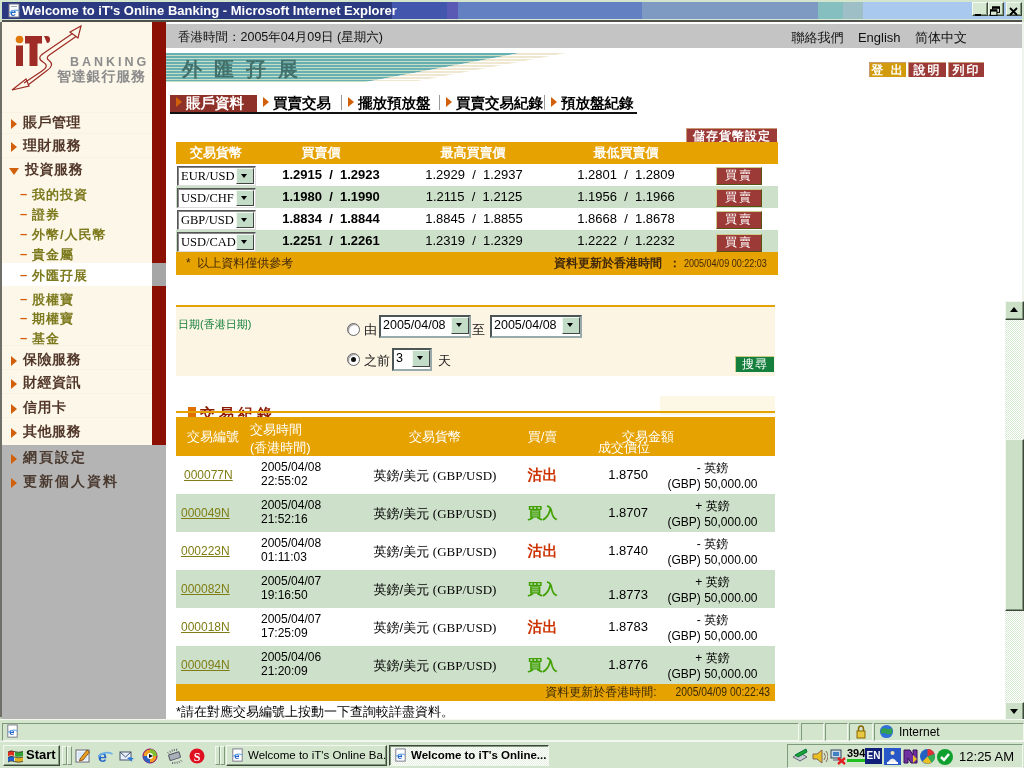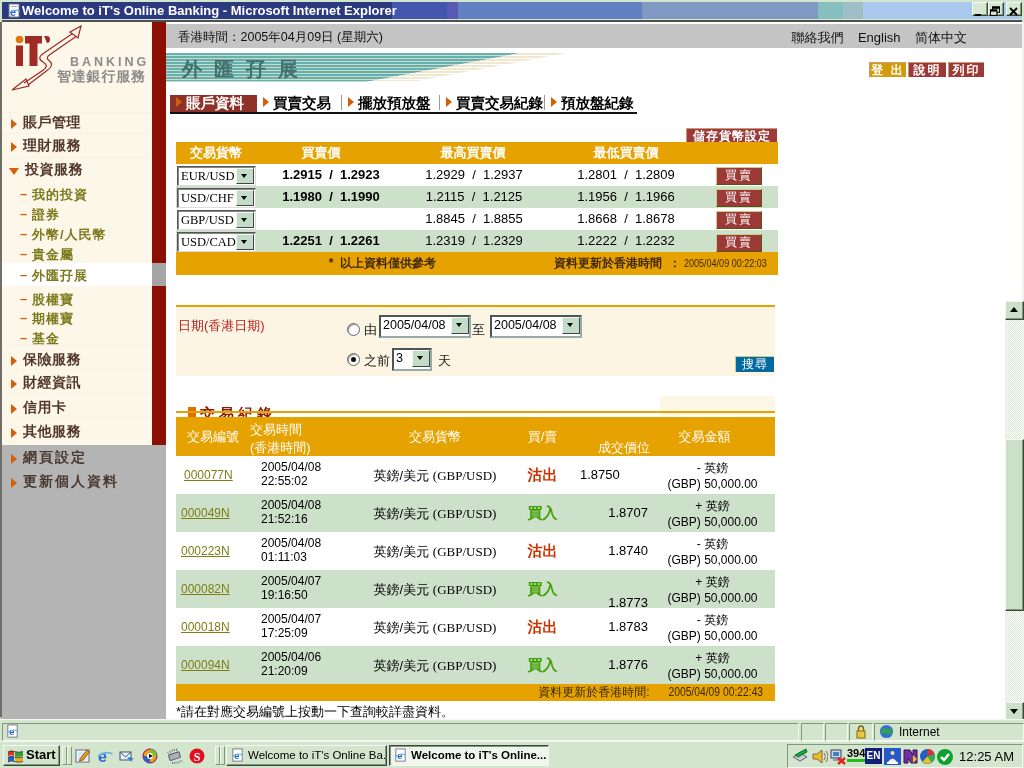--- a/index.html
+++ b/index.html
@@ -52,38 +52,38 @@
 .fxfoot{height:23px;background:#E6A200;position:relative;font-size:12px;color:#42280A;}
 .cc{position:absolute;top:0;height:22px;line-height:22px;text-align:center;}
 .fxbtn{position:absolute;width:44px;height:16px;background:#9C3A38;border-top:1px solid #CC8;border-left:1px solid #CC8;border-right:1px solid #551;border-bottom:1px solid #551;color:#fff;font-size:12px;text-align:center;line-height:15px;letter-spacing:2px;}
 .seldd{position:absolute;left:1px;top:2px;width:77px;height:18px;background:#fff;border:1px solid #555;border-right-color:#ddd;border-bottom-color:#ddd;box-shadow:inset 1px 1px 0 #888;}
 .seldd .t{position:absolute;left:3px;top:2px;font-family:"Liberation Serif",serif;font-size:12.5px;white-space:nowrap;}
 .ddb{position:absolute;right:1px;top:1px;width:16px;height:14px;background:#C2DCC8;border-top:1px solid #F0F8F0;border-left:1px solid #F0F8F0;border-right:1px solid #444;border-bottom:1px solid #444;}
 .ddb:after{content:"";position:absolute;left:4px;top:5px;width:0;height:0;border-top:4px solid #000;border-left:3.5px solid transparent;border-right:3.5px solid transparent;}
 
 #botframe{position:absolute;left:166px;top:301px;width:839px;height:418px;background:#fff;overflow:hidden;}
 #filterbox{position:absolute;left:10px;top:4px;width:599px;height:69px;background:#FDF5E3;border-top:2px solid #E6A200;}
-#filterbox .lab{position:absolute;left:2px;top:10px;font-size:13px;color:#b91c1c;}
+#filterbox .lab{position:absolute;left:2px;top:10px;font-size:11px;color:#15803d;}
 .radio{position:absolute;width:11px;height:11px;border-radius:50%;background:#fff;border:1px solid #666;box-shadow:inset 1px 1px 1px #999;}
 .radio.on:after{content:"";position:absolute;left:3px;top:3px;width:5px;height:5px;border-radius:50%;background:#111;}
 .dsel{position:absolute;height:19px;background:#fff;border:2px inset #9aa;}
 .dsel .t{position:absolute;left:2px;top:1px;font-size:12.5px;color:#000;white-space:nowrap;}
 .dsel .b{position:absolute;right:0px;top:0px;width:16px;height:15px;background:#C2DCC8;border-top:1px solid #F0F8F0;border-left:1px solid #F0F8F0;border-right:1px solid #444;border-bottom:1px solid #444;}
 .dsel .b:after{content:"";position:absolute;left:4px;top:5px;width:0;height:0;border-top:4px solid #000;border-left:3.5px solid transparent;border-right:3.5px solid transparent;}
 .flab{position:absolute;font-size:13px;color:#222;}
-#searchbtn{position:absolute;left:559px;top:49px;width:38px;height:15px;background:#0369a1;border-top:1px solid #CC8;border-left:1px solid #CC8;color:#fff;font-size:12px;text-align:center;line-height:15px;letter-spacing:1px;}
+#searchbtn{position:absolute;left:559px;top:49px;width:38px;height:15px;background:#15803d;border-top:1px solid #CC8;border-left:1px solid #CC8;color:#fff;font-size:12px;text-align:center;line-height:15px;letter-spacing:1px;}
 #creamblk{position:absolute;left:494px;top:95px;width:115px;height:19px;background:#FDF7E6;}
 #txhead{position:absolute;left:22px;top:92px;font-size:15px;font-weight:bold;color:#8B1A00;letter-spacing:4px;margin-top:12px;}
 #txhead .sq{display:inline-block;width:8px;height:14px;background:#E07000;vertical-align:-2px;margin-right:4px;}
 #txunder{position:absolute;left:10px;top:110px;width:599px;height:2px;background:#E6A200;}
 #txtable{position:absolute;left:10px;top:116px;width:599px;}
 .txh{height:39px;background:#E6A200;position:relative;color:#fff;font-size:13px;}
 .txrow{height:38px;position:relative;font-size:13px;color:#000;}
 .txgreen{background:#CDE0CA;}
-.txfoot{height:17px;background:#E6A200;font-size:12px;color:#3A2A06;text-align:right;line-height:17px;padding-right:12px;box-sizing:border-box;}
+.txfoot{height:17px;background:#E6A200;font-size:12px;color:#3A2A06;text-align:right;line-height:17px;padding-right:5px;box-sizing:border-box;}
 .tc{position:absolute;}
 .lnk{color:#7F7D15;text-decoration:underline;font-size:12px;}
 .buy{color:#3FA000;font-weight:bold;font-size:15px;}
 .sell{color:#CC3300;font-weight:bold;font-size:15px;}
 #txnote{position:absolute;left:10px;top:402px;font-size:13px;color:#000;}
 
 #vscroll{position:absolute;left:1005px;top:301px;width:17px;height:418px;background:conic-gradient(#fff 0 25%,#D8EAD4 0 50%,#fff 0 75%,#D8EAD4 0) 0 0/2px 2px;}
 .sbtn{position:absolute;left:0;width:17px;height:17px;background:#CBE0C6;border-top:1px solid #F2F8F0;border-left:1px solid #F2F8F0;border-right:1px solid #3E463E;border-bottom:1px solid #3E463E;box-shadow:inset -1px -1px 0 #7F997B;}
 #sthumb{position:absolute;left:0;top:138px;width:17px;height:170px;background:#CBE0C6;border-top:1px solid #F2F8F0;border-left:1px solid #F2F8F0;border-right:1px solid #3E463E;border-bottom:1px solid #3E463E;box-shadow:inset -1px -1px 0 #7F997B;}
 .sarr{position:absolute;left:4px;width:0;height:0;}
@@ -272,36 +272,37 @@
           <span class="cc" style="left:80px;width:150px;font-weight:bold">1.1980&nbsp;&nbsp;/&nbsp;&nbsp;1.1990</span>
           <span class="cc" style="left:228px;width:140px">1.2115&nbsp;&nbsp;/&nbsp;&nbsp;1.2125</span>
           <span class="cc" style="left:380px;width:140px">1.1956&nbsp;&nbsp;/&nbsp;&nbsp;1.1966</span>
           <span class="fxbtn" style="left:540px;top:3px">買賣</span>
         </div>
   <div class="fxrow">
           <div class="seldd">
             <span class="t">GBP/USD</span>
             <span class="ddb"></span>
           </div>
+          <span class="cc" style="left:80px;width:150px;font-weight:bold">1.8834&nbsp;&nbsp;/&nbsp;&nbsp;1.8844</span>
           <span class="cc" style="left:228px;width:140px">1.8845&nbsp;&nbsp;/&nbsp;&nbsp;1.8855</span>
           <span class="cc" style="left:380px;width:140px">1.8668&nbsp;&nbsp;/&nbsp;&nbsp;1.8678</span>
           <span class="fxbtn" style="left:540px;top:3px">買賣</span>
         </div>
   <div class="fxrow fxgreen">
           <div class="seldd">
             <span class="t">USD/CAD</span>
             <span class="ddb"></span>
           </div>
           <span class="cc" style="left:80px;width:150px;font-weight:bold">1.2251&nbsp;&nbsp;/&nbsp;&nbsp;1.2261</span>
           <span class="cc" style="left:228px;width:140px">1.2319&nbsp;&nbsp;/&nbsp;&nbsp;1.2329</span>
           <span class="cc" style="left:380px;width:140px">1.2222&nbsp;&nbsp;/&nbsp;&nbsp;1.2232</span>
           <span class="fxbtn" style="left:540px;top:4px">買賣</span>
         </div>
   <div class="fxfoot">
-          <span class="cc" style="left:10px;width:250px;text-align:right;height:23px;line-height:23px;font-weight:bold;white-space:nowrap">*&nbsp;&nbsp;以上資料僅供參考</span>
+          <span class="cc" style="left:10px;width:250px;text-align:left;height:23px;line-height:23px;font-weight:normal;white-space:nowrap">*&nbsp;&nbsp;以上資料僅供參考</span>
           <span class="cc" style="left:378px;width:150px;text-align:left;height:23px;line-height:23px;font-weight:bold;white-space:nowrap;font-size:12px">資料更新於香港時間&nbsp;&nbsp;：</span>
           <span class="cc" style="left:508px;width:95px;text-align:left;height:23px;line-height:23px;font-size:11px;white-space:nowrap;transform:scaleX(.82);transform-origin:0 50%">2005/04/09 00:22:03</span>
         </div>
  </div>
 </div>
 
 <div id="botframe">
  <div id="filterbox">
   <div class="lab">日期(香港日期)</div>
   <div class="radio" style="left:171px;top:16px"></div>
@@ -327,28 +328,28 @@
  <div id="creamblk"></div>
  <div id="txhead"><span class="sq"></span>交易紀錄</div>
  <div id="txunder"></div>
  <div id="txtable">
   <div class="txh">
           <span class="tc" style="left:0;width:74px;top:11px;text-align:center">交易編號</span>
           <span class="tc" style="left:74px;width:115px;top:4px;text-align:left">交易時間<br>(香港時間)</span>
           <span class="tc" style="left:189px;width:140px;top:11px;text-align:center">交易貨幣</span>
           <span class="tc" style="left:329px;width:75px;top:11px;text-align:center">買/賣</span>
           <span class="tc" style="left:404px;width:70px;top:22px;text-align:right">成交價位</span>
-          <span class="tc" style="left:466px;width:125px;top:11px;text-align:center">交易金額</span>
+          <span class="tc" style="left:446px;width:125px;top:11px;text-align:left">交易金額</span>
         </div>
   <div class="txrow">
           <span class="tc lnk" style="left:8px;top:12px">000077N</span>
           <span class="tc" style="left:85px;top:4px;font-size:12px">2005/04/08<br>22:55:02</span>
           <span class="tc cjk" style="left:189px;width:140px;top:11px;text-align:center">英鎊/美元 <span style="font-family:'Liberation Serif',serif">(GBP/USD)</span></span>
           <span class="tc sell" style="left:329px;width:75px;top:10px;text-align:center">沽出</span>
-          <span class="tc" style="left:404px;width:68px;top:11px;">1.8750</span>
+          <span class="tc" style="left:404px;width:68px;top:11px;text-align:right">1.8750</span>
           <span class="tc" style="left:474px;width:125px;top:4px;text-align:center;font-size:12px">- 英鎊<br>(GBP) 50,000.00</span>
         </div>
   <div class="txrow txgreen">
           <span class="tc lnk" style="left:5px;top:12px">000049N</span>
           <span class="tc" style="left:85px;top:4px;font-size:12px">2005/04/08<br>21:52:16</span>
           <span class="tc cjk" style="left:189px;width:140px;top:11px;text-align:center">英鎊/美元 <span style="font-family:'Liberation Serif',serif">(GBP/USD)</span></span>
           <span class="tc buy" style="left:329px;width:75px;top:10px;text-align:center">買入</span>
           <span class="tc" style="left:404px;width:68px;top:11px;text-align:right">1.8707</span>
           <span class="tc" style="left:474px;width:125px;top:4px;text-align:center;font-size:12px">+ 英鎊<br>(GBP) 50,000.00</span>
         </div>
@@ -358,21 +359,21 @@
           <span class="tc cjk" style="left:189px;width:140px;top:11px;text-align:center">英鎊/美元 <span style="font-family:'Liberation Serif',serif">(GBP/USD)</span></span>
           <span class="tc sell" style="left:329px;width:75px;top:10px;text-align:center">沽出</span>
           <span class="tc" style="left:404px;width:68px;top:11px;text-align:right">1.8740</span>
           <span class="tc" style="left:474px;width:125px;top:4px;text-align:center;font-size:12px">- 英鎊<br>(GBP) 50,000.00</span>
         </div>
   <div class="txrow txgreen">
           <span class="tc lnk" style="left:5px;top:12px">000082N</span>
           <span class="tc" style="left:85px;top:4px;font-size:12px">2005/04/07<br>19:16:50</span>
           <span class="tc cjk" style="left:189px;width:140px;top:11px;text-align:center">英鎊/美元 <span style="font-family:'Liberation Serif',serif">(GBP/USD)</span></span>
           <span class="tc buy" style="left:329px;width:75px;top:10px;text-align:center">買入</span>
-          <span class="tc" style="left:404px;width:68px;top:25px;text-align:right">1.8773</span>
+          <span class="tc" style="left:404px;width:68px;top:17px;text-align:right">1.8773</span>
           <span class="tc" style="left:474px;width:125px;top:4px;text-align:center;font-size:12px">+ 英鎊<br>(GBP) 50,000.00</span>
         </div>
   <div class="txrow">
           <span class="tc lnk" style="left:5px;top:12px">000018N</span>
           <span class="tc" style="left:85px;top:4px;font-size:12px">2005/04/07<br>17:25:09</span>
           <span class="tc cjk" style="left:189px;width:140px;top:11px;text-align:center">英鎊/美元 <span style="font-family:'Liberation Serif',serif">(GBP/USD)</span></span>
           <span class="tc sell" style="left:329px;width:75px;top:10px;text-align:center">沽出</span>
           <span class="tc" style="left:404px;width:68px;top:11px;text-align:right">1.8783</span>
           <span class="tc" style="left:474px;width:125px;top:4px;text-align:center;font-size:12px">- 英鎊<br>(GBP) 50,000.00</span>
         </div>

